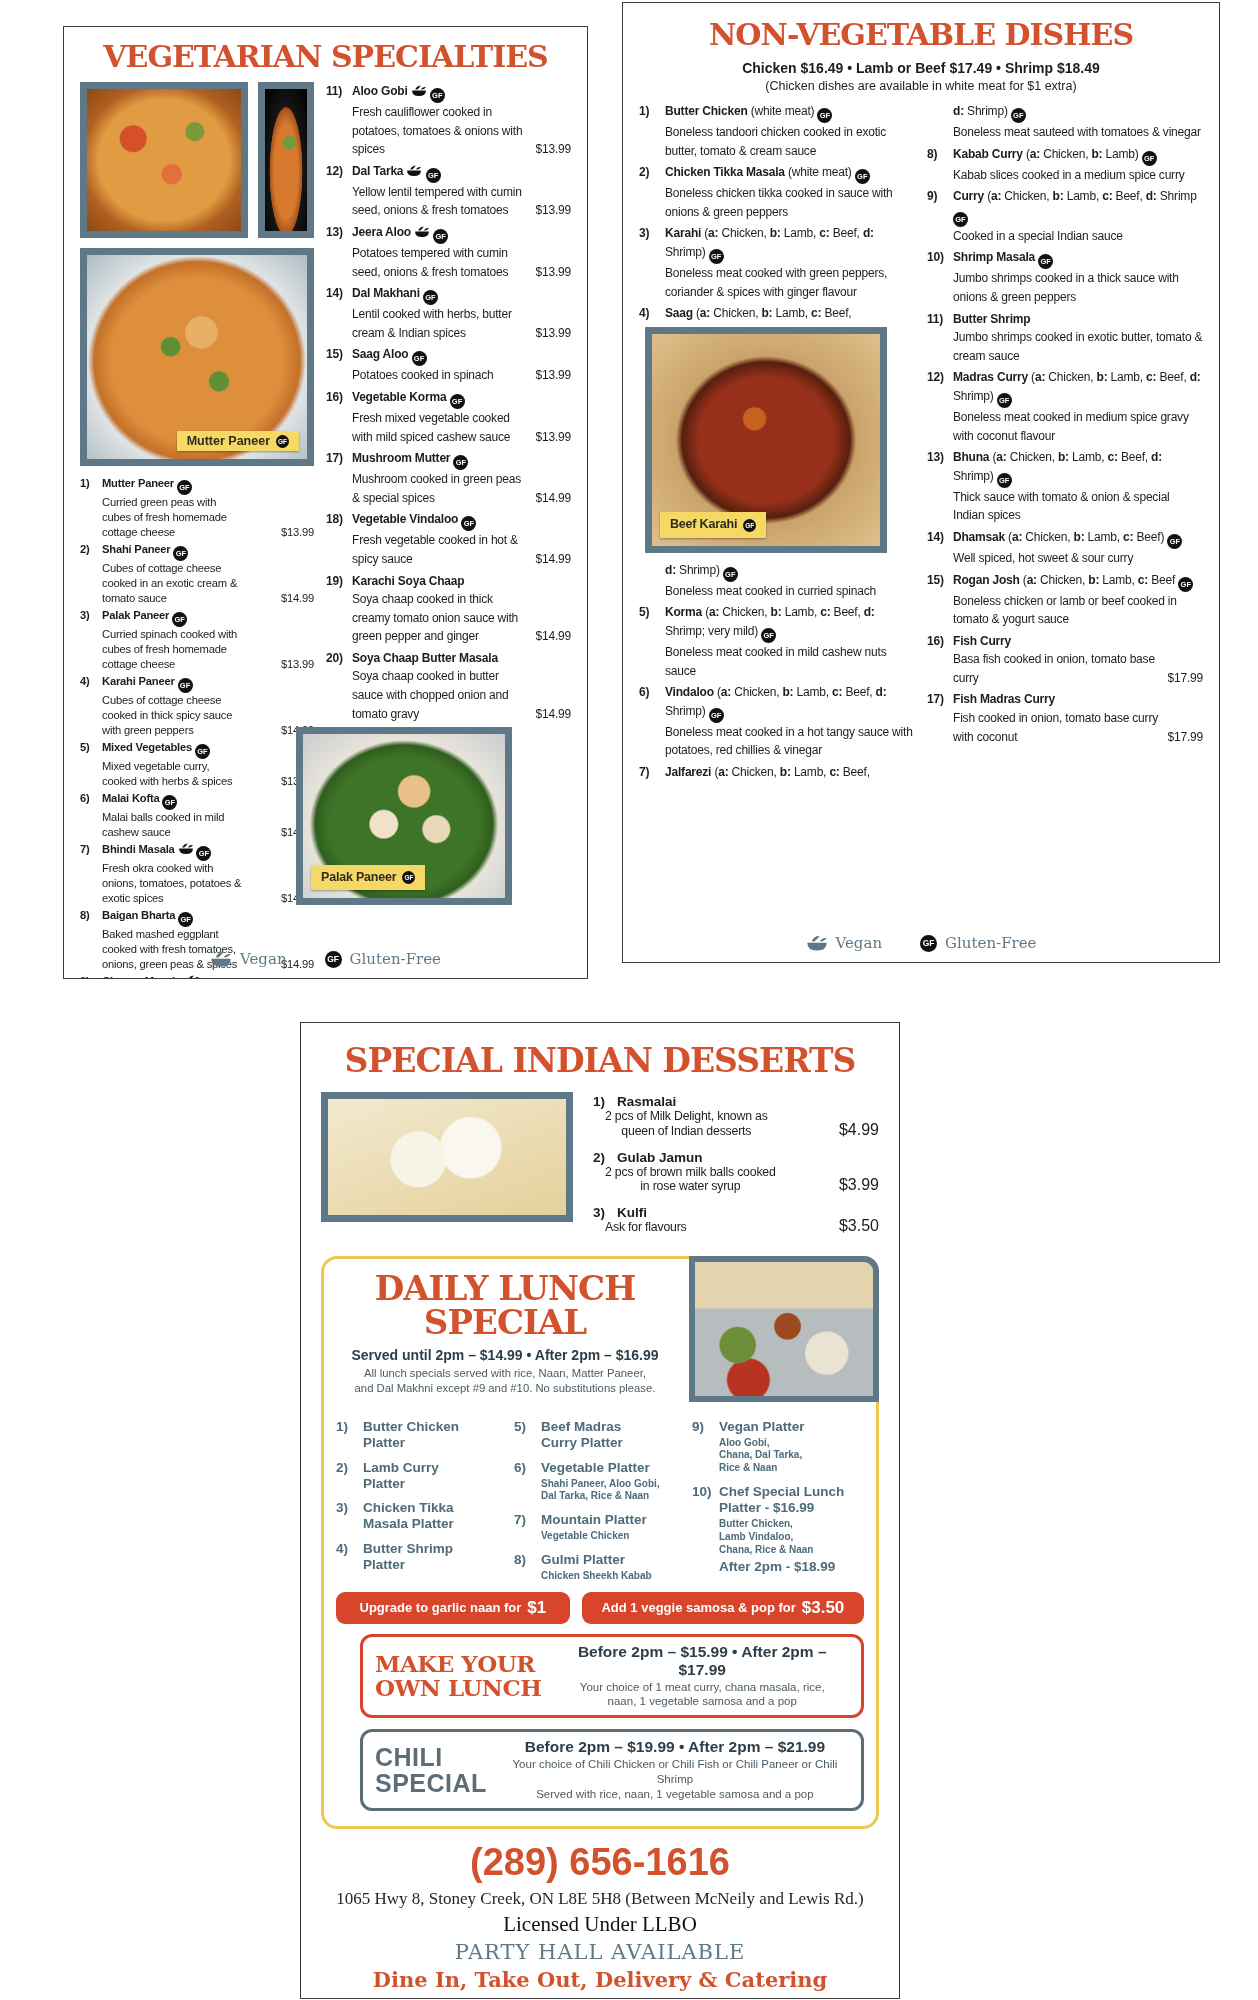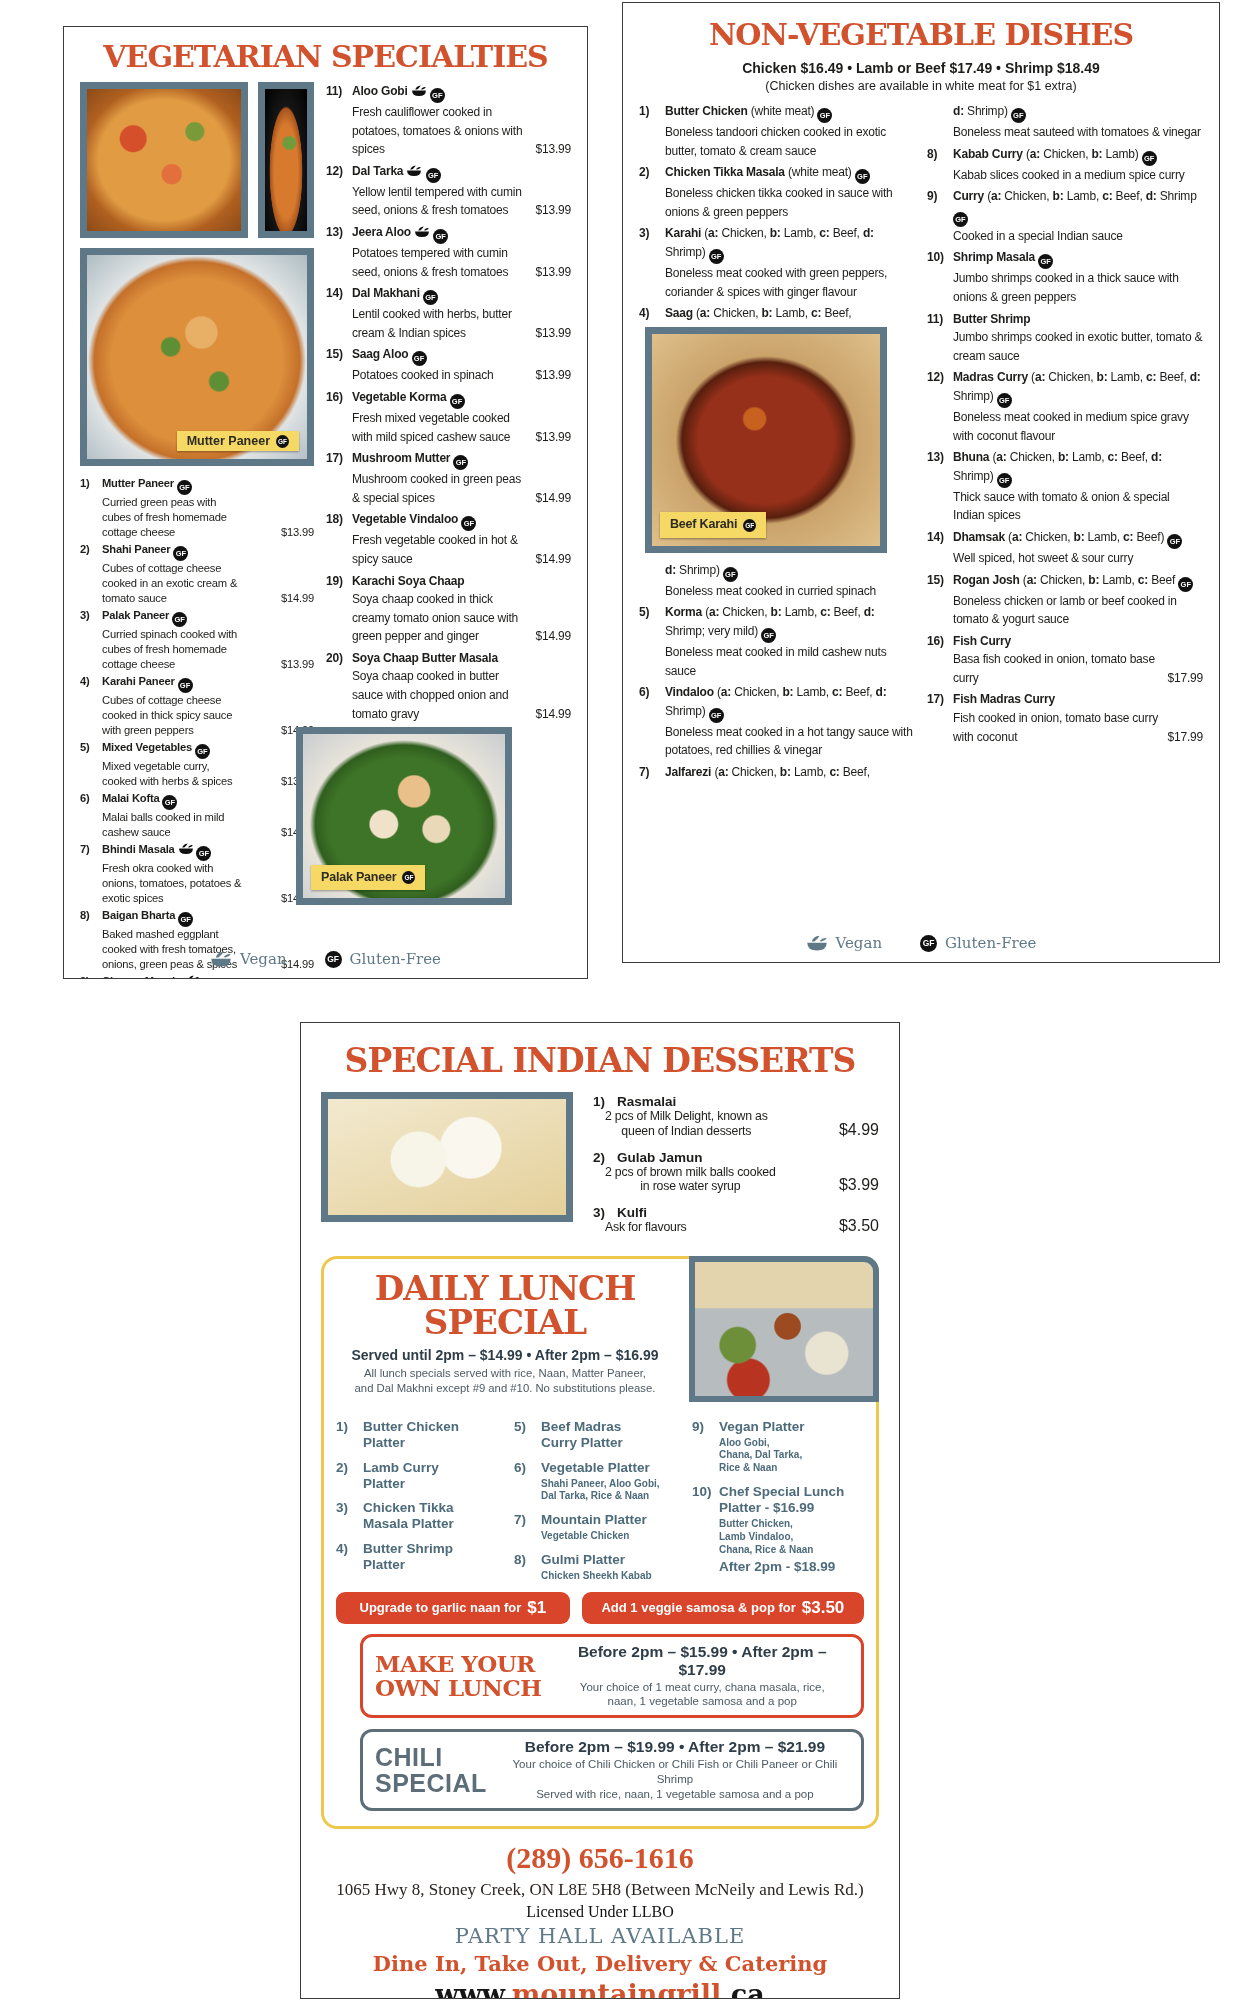--- a/index.html
+++ b/index.html
@@ -129,23 +129,23 @@
   .chili{border:3px solid #5e6e79;}
   .ob-title{margin:0;font-family:"DejaVu Serif",serif;font-weight:bold;font-size:23px;line-height:1.05;
             color:#d2522e;letter-spacing:-0.5px;white-space:nowrap;}
   .chili .ob-title{font-family:"Liberation Sans",sans-serif;color:#5e6e79;font-size:25px;letter-spacing:.5px;}
   .ob-right{flex:1;text-align:center;min-width:0;}
   .ob-head{font-weight:bold;font-size:15.5px;color:#2e3d47;}
   .ob-desc{font-size:11.5px;color:#4c5a63;line-height:1.3;margin-top:1px;}
 
   
   .contact{text-align:center;margin-top:12px;}
-  .phone{font-family:Liberation Serif, serif;font-weight:bold;font-size:30px;color:#d2522e;}
+  .phone{font-family:Liberation Sans, sans-serif;font-weight:bold;font-size:38px;color:#d2522e;}
   .addr{font-family:"Liberation Serif",serif;font-size:17px;color:#2b2420;margin-top:5px;}
-  .llbo{font-family:"Liberation Serif",serif;font-size:16px;color:#111;margin-top:3px;}
+  .llbo{font-family:"Liberation Serif",serif;font-size:21px;color:#111;margin-top:3px;}
   .party{font-family:"DejaVu Serif",serif;font-size:21px;color:#5e7887;margin-top:3px;letter-spacing:1px;}
   .dine{font-family:"DejaVu Serif",serif;font-weight:bold;font-size:21px;color:#d2522e;margin-top:3px;}
   .web{font-family:"DejaVu Serif",serif;font-weight:bold;font-size:27px;margin-top:3px;}
   .web .w1{color:#151515;} .web .w2{color:#d2522e;}
   .disclaimer{font-weight:bold;font-size:7.5px;color:#111;margin-top:9px;}
 </style>
 </head>
 <body>
 
 <div class="panel" id="veg-panel">

